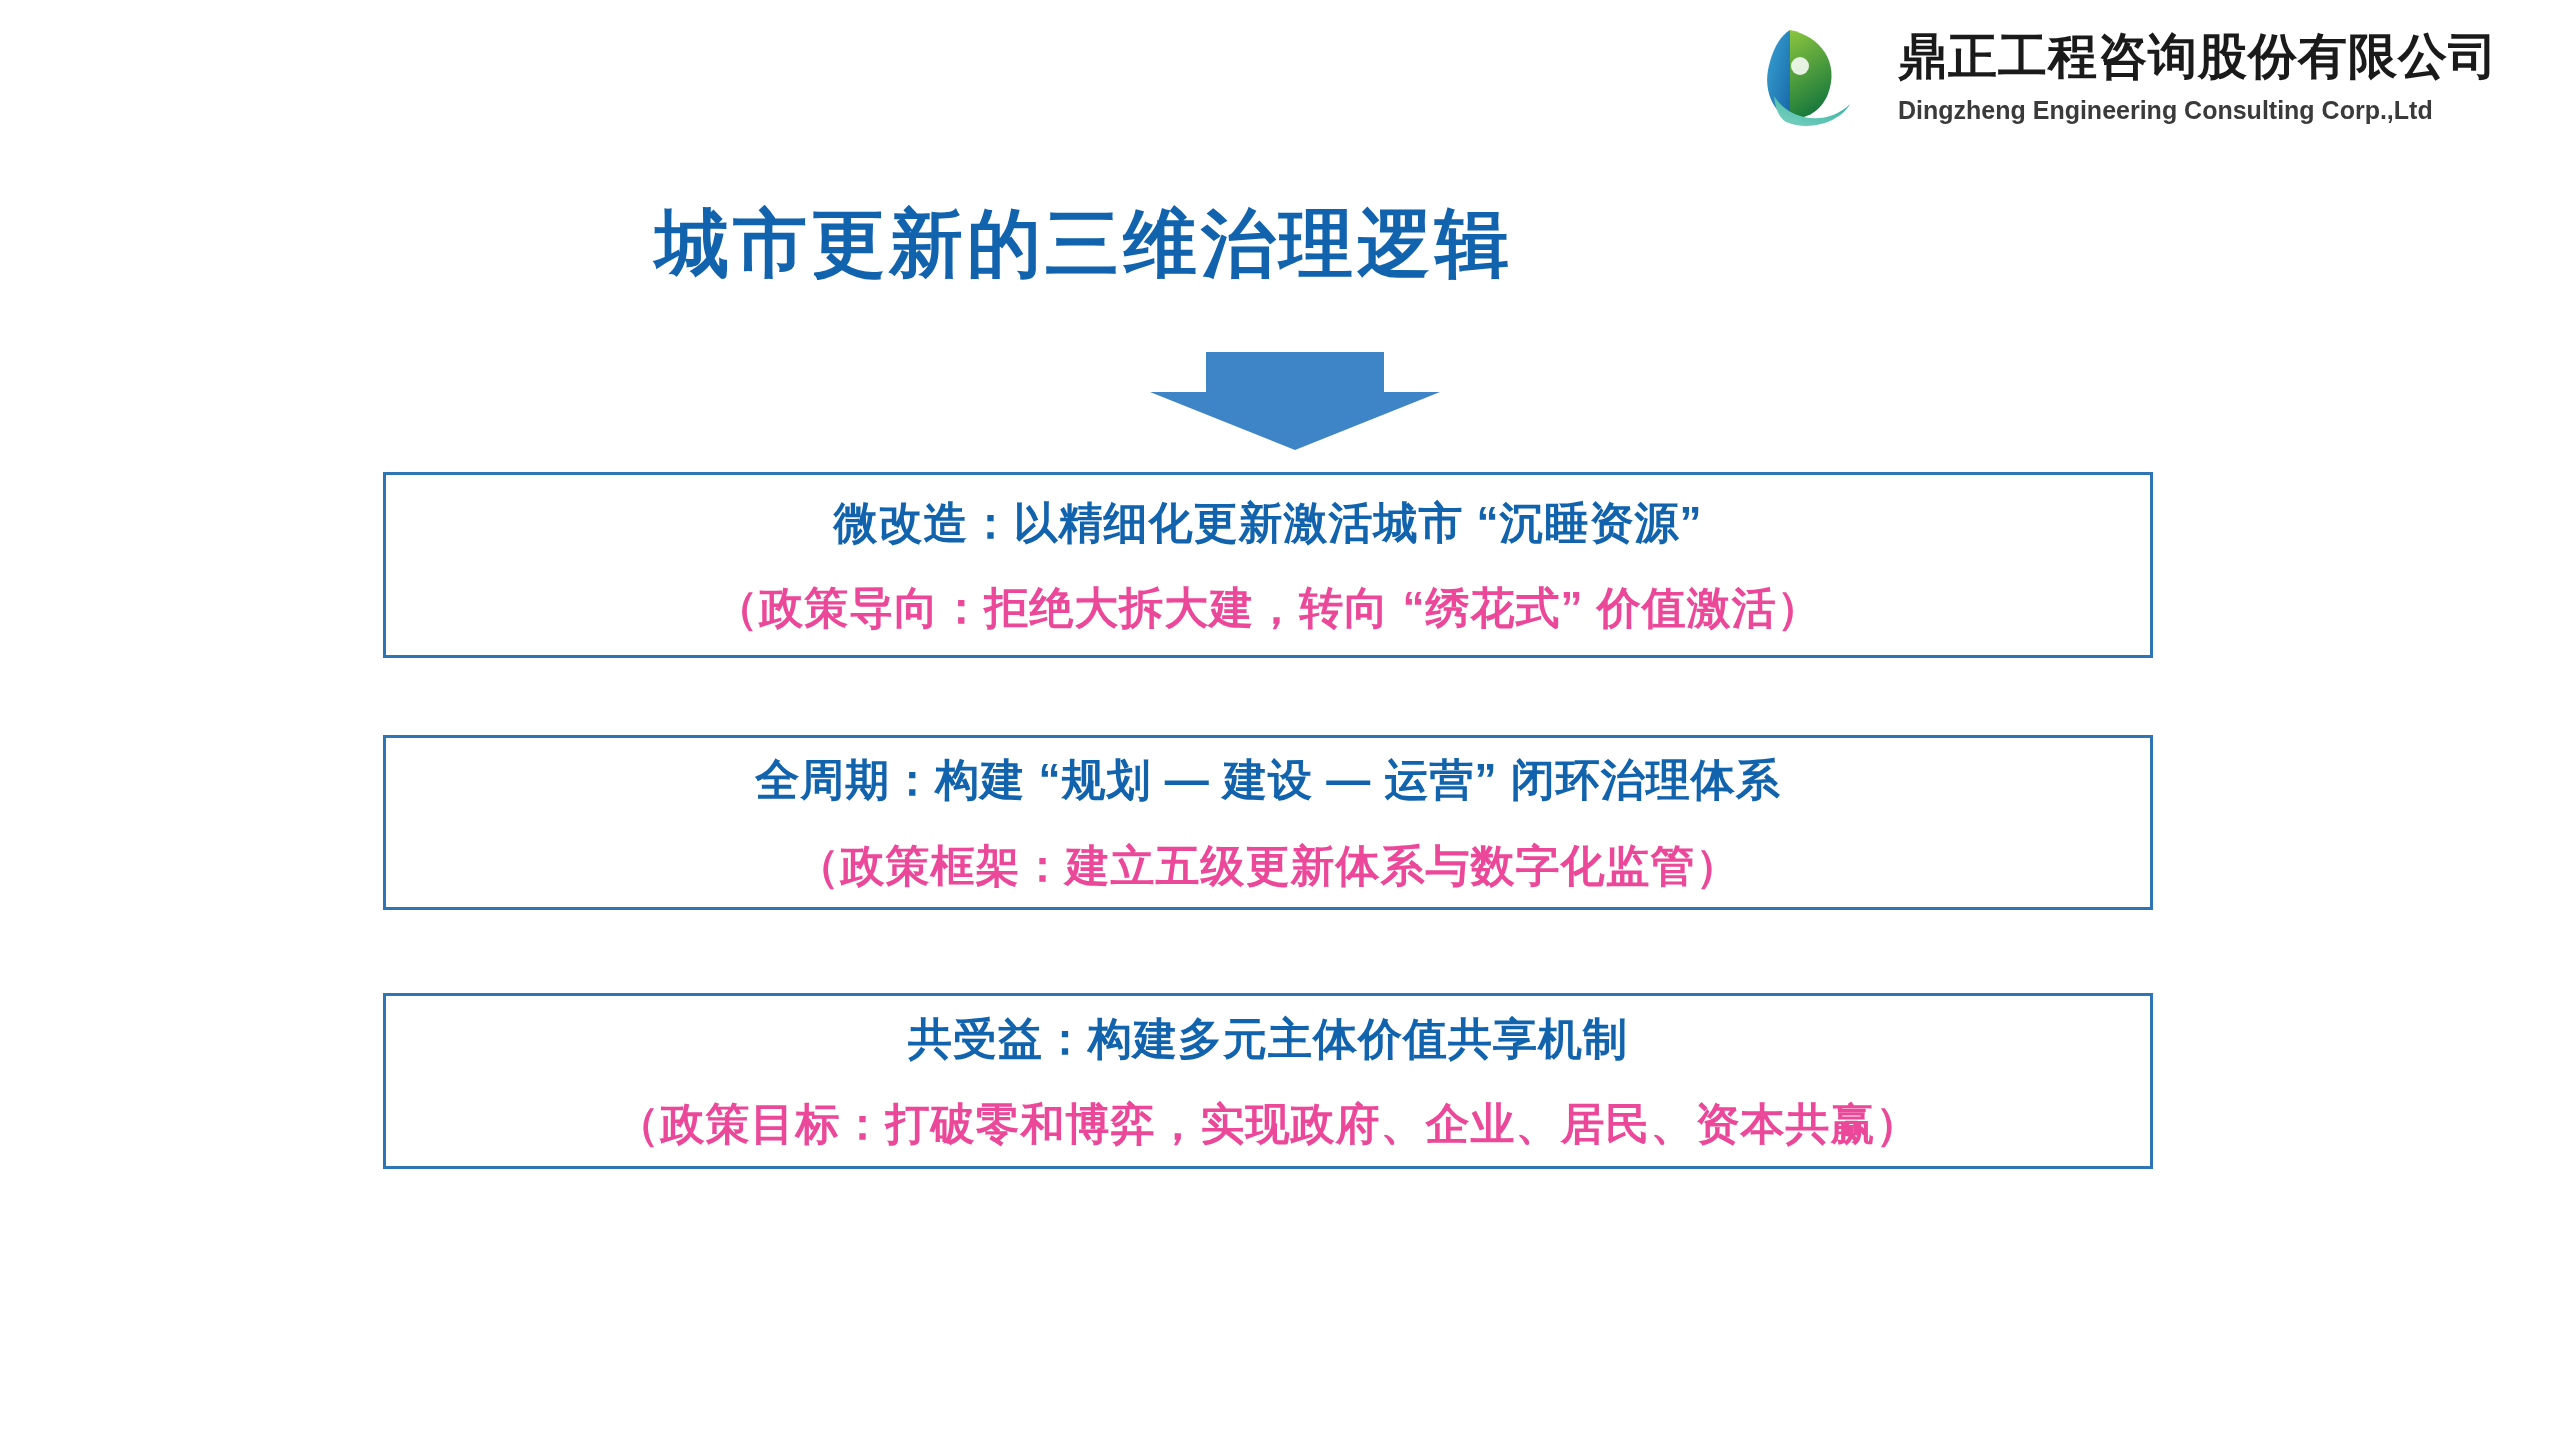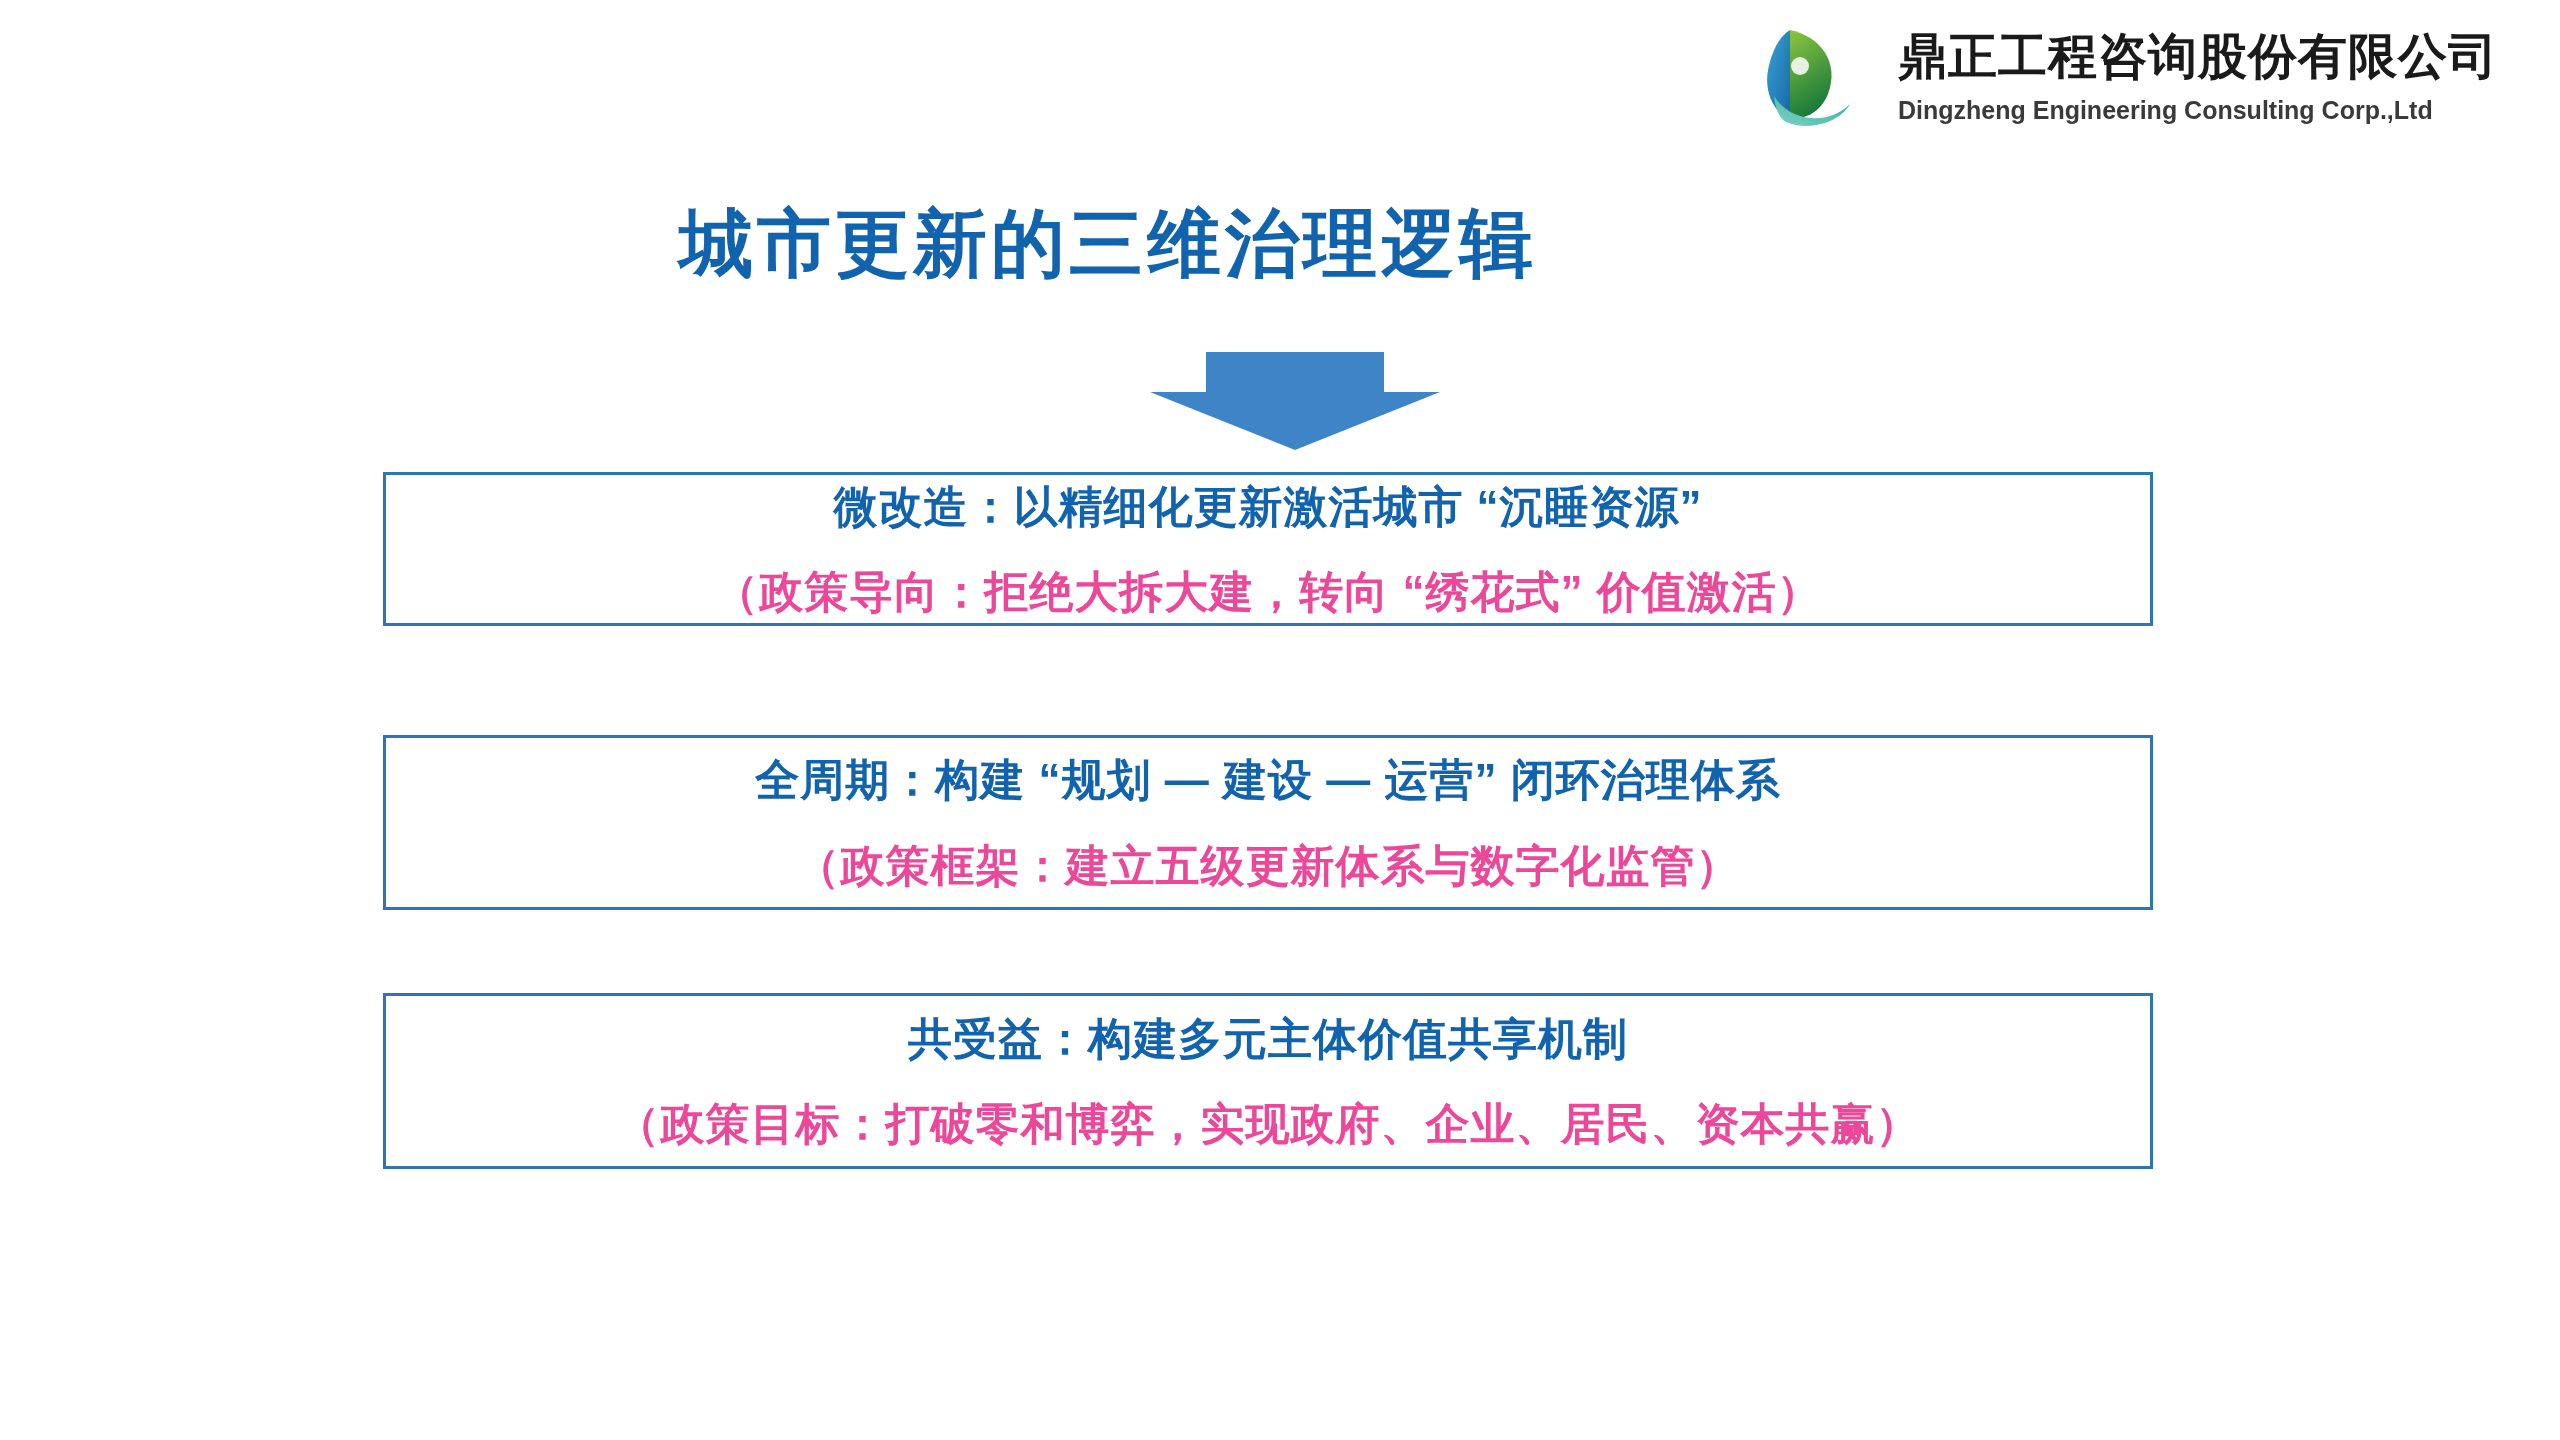--- a/index.html
+++ b/index.html
@@ -55,21 +55,20 @@
     position: absolute;
     top: 195px;
     left: 0;
     width: 2168px;
     text-align: center;
     font-size: 74px;
     font-weight: bold;
     color: #1263ad;
     letter-spacing: 4px;
     white-space: nowrap;
-    margin-left: 24px;
   }
 
   
   .arrow-wrap {
     position: absolute;
     top: 352px;
     left: 1150px;
     width: 290px;
     height: 98px;
   }
@@ -80,21 +79,21 @@
     left: 383px;
     width: 1770px;
     border: 3px solid #2e75b6;
     background: #ffffff;
     box-sizing: border-box;
     display: flex;
     flex-direction: column;
     align-items: center;
     justify-content: center;
   }
-  .box-1 { top: 472px;  height: 154px; }
+  .box-1 { top: 472px;  height: 186px; }
   .box-2 { top: 735px;  height: 175px; }
   .box-3 { top: 993px;  height: 176px; }
 
   .box-line1 {
     font-size: 44px;
     font-weight: bold;
     color: #1263ad;
     letter-spacing: 1px;
     line-height: 1.35;
     white-space: nowrap;

